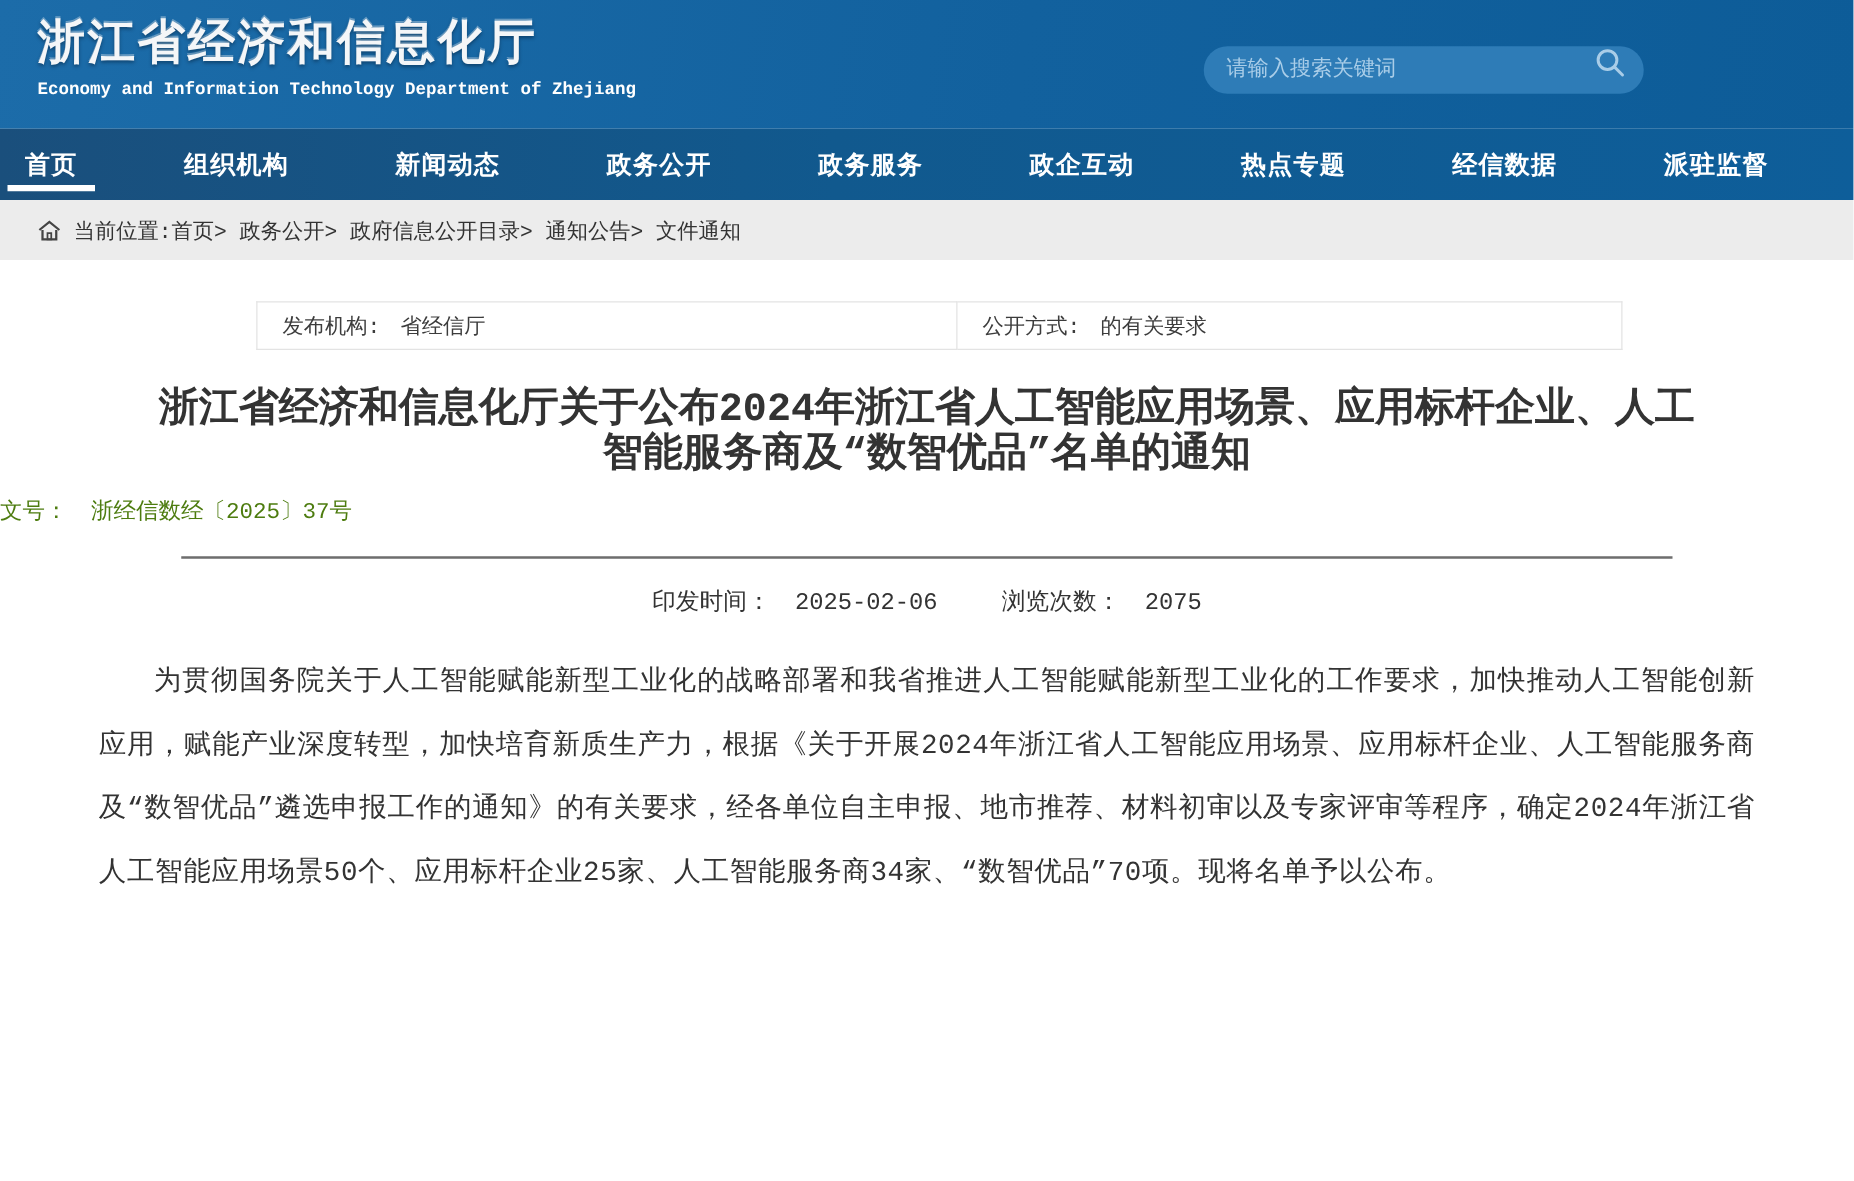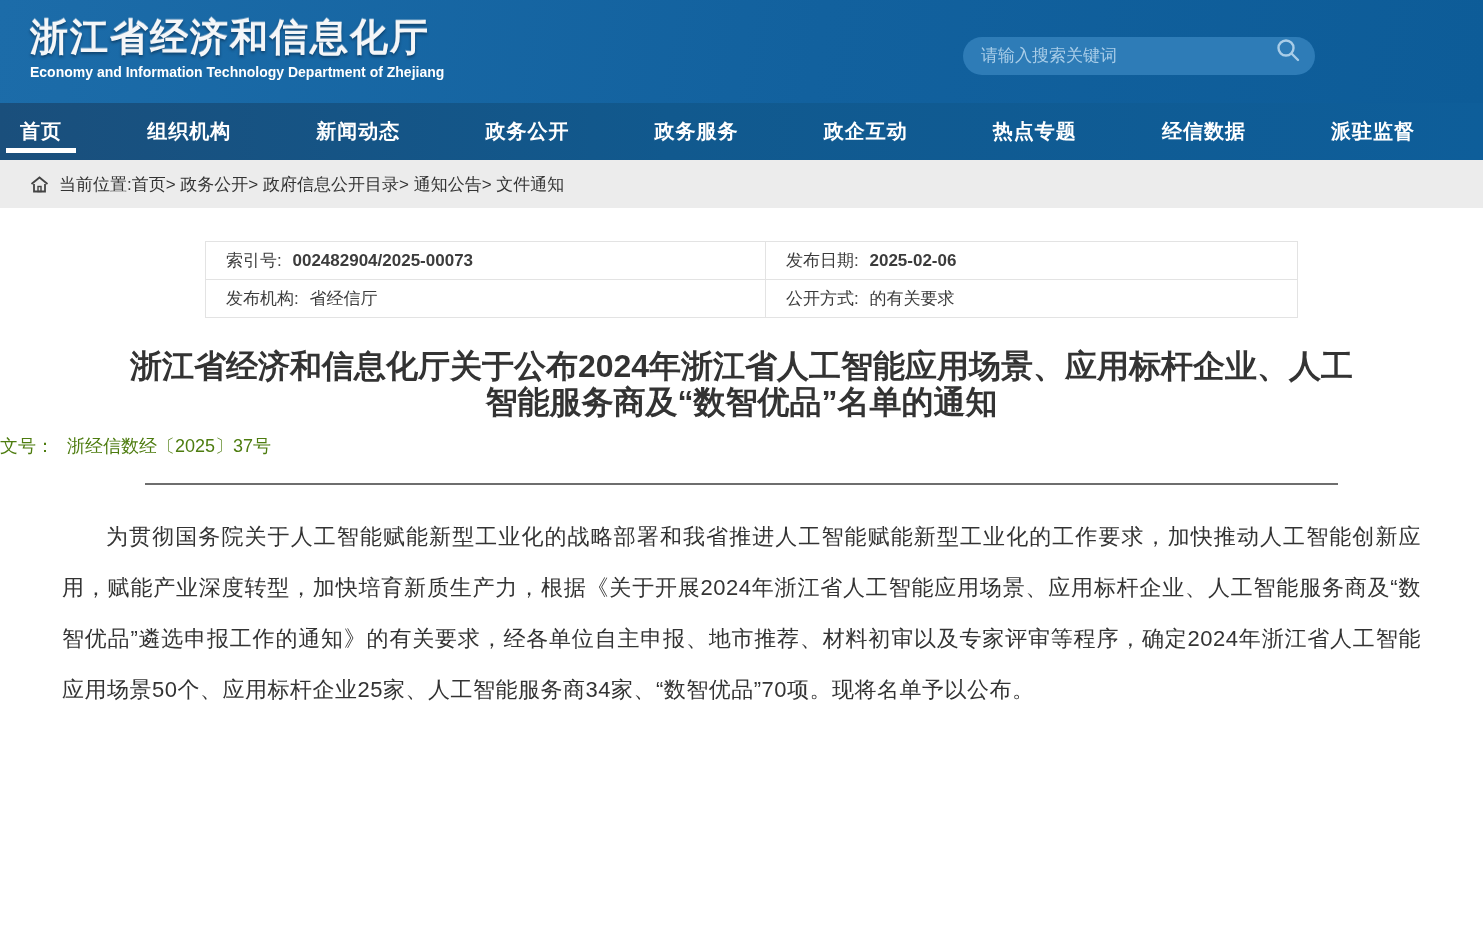--- a/index.html
+++ b/index.html
@@ -1,18 +1,18 @@
 <!DOCTYPE html>
 <html lang="zh"><head>
 <meta charset="utf-8">
 <style>
   * { margin:0; padding:0; box-sizing:border-box; }
   html,body { background:#fff; }
   body { font-family:"Liberation Sans","DejaVu Sans",sans-serif; }
-  .page { width:1483px; height:807px; overflow:hidden; background:#fff; position:relative; }
+  .page { width:1483px; height:807px; overflow:hidden; background:#fff; position:relative;font-family:Liberation Mono, monospace; }
 
   
   .top-blue { position:relative; }
   .header-waves { position:absolute; left:0; top:0; pointer-events:none; z-index:0; }
   .site-header {
     position:relative; height:103px; z-index:1;
     background:linear-gradient(100deg,#1c6ca9 0%,#12619e 55%,#0d5c98 100%);
   }
   .logo-block { position:absolute; left:30px; top:14px; }
   .logo-cn {
@@ -79,21 +79,21 @@
   .doc-number { text-align:left; color:#4d7c0f; font-size:18px; margin-top:14px; }
   .doc-number .sep { display:inline-block; width:8px; }
   .divider { margin:25px 145px 0; border-top:2px solid #6e6e6e; height:0; }
   .print-row { text-align:center; margin-top:21px; font-size:19px; color:#333; }
   .print-row .grp { margin:0 20px; }
   .print-row .lbl { margin-right:8px; }
 
   
   .salutation { margin:50px 145px 0; font-size:22px; color:#333; }
   .body-paragraph {
-    margin:26px 62px 0; font-size:22px; line-height:51px; color:#333;
+    margin:26px 79px 0; font-size:22px; line-height:51px; color:#333;
     text-align:justify; text-indent:2em; letter-spacing:.5px;
   }
 </style>
 </head>
 <body>
 
 <div class="page">
 
   <div class="top-blue">
     <svg class="header-waves" width="1483" height="160" viewBox="0 0 1483 160">
@@ -147,48 +147,48 @@
     </span>
     <span>当前位置:首页&gt; 政务公开&gt; 政府信息公开目录&gt; 通知公告&gt; 文件通知</span>
   </div>
 
   <div class="content">
 
     <table class="meta-table">
       <tbody>
         <tr>
           <td class="c1">
-            <span class="meta-label">索引号:</span>
-            <span class="meta-value num">002482904/2025-00073</span>
-          </td>
-          <td>
-            <span class="meta-label">发布日期:</span>
-            <span class="meta-value num">2025-02-06</span>
-          </td>
-        </tr>
-        <tr>
-          <td class="c1">
             <span class="meta-label">发布机构:</span>
             <span class="meta-value">省经信厅</span>
           </td>
           <td>
             <span class="meta-label">公开方式:</span>
             <span class="meta-value">的有关要求</span>
           </td>
         </tr>
       </tbody>
     </table>
 
     <h1 class="doc-title">浙江省经济和信息化厅关于公布2024年浙江省人工智能应用场景、应用标杆企业、人工智能服务商及“数智优品”名单的通知</h1>
 
     <div class="doc-number">
       <span>文号：</span><span class="sep"></span>
       <span>浙经信数经〔2025〕37号</span>
     </div>
 
     <div class="divider"></div>
 
+    <div class="print-row">
+      <span class="grp">
+        <span class="lbl">印发时间：</span>
+        <span>2025-02-06</span>
+      </span>
+      <span class="grp">
+        <span class="lbl">浏览次数：</span>
+        <span>2075</span>
+      </span>
+    </div>
 
 
     <p class="body-paragraph">为贯彻国务院关于人工智能赋能新型工业化的战略部署和我省推进人工智能赋能新型工业化的工作要求，加快推动人工智能创新应用，赋能产业深度转型，加快培育新质生产力，根据《关于开展2024年浙江省人工智能应用场景、应用标杆企业、人工智能服务商及“数智优品”遴选申报工作的通知》的有关要求，经各单位自主申报、地市推荐、材料初审以及专家评审等程序，确定2024年浙江省人工智能应用场景50个、应用标杆企业25家、人工智能服务商34家、“数智优品”70项。现将名单予以公布。</p>
 
   </div>
 </div>
 
 </body></html>

